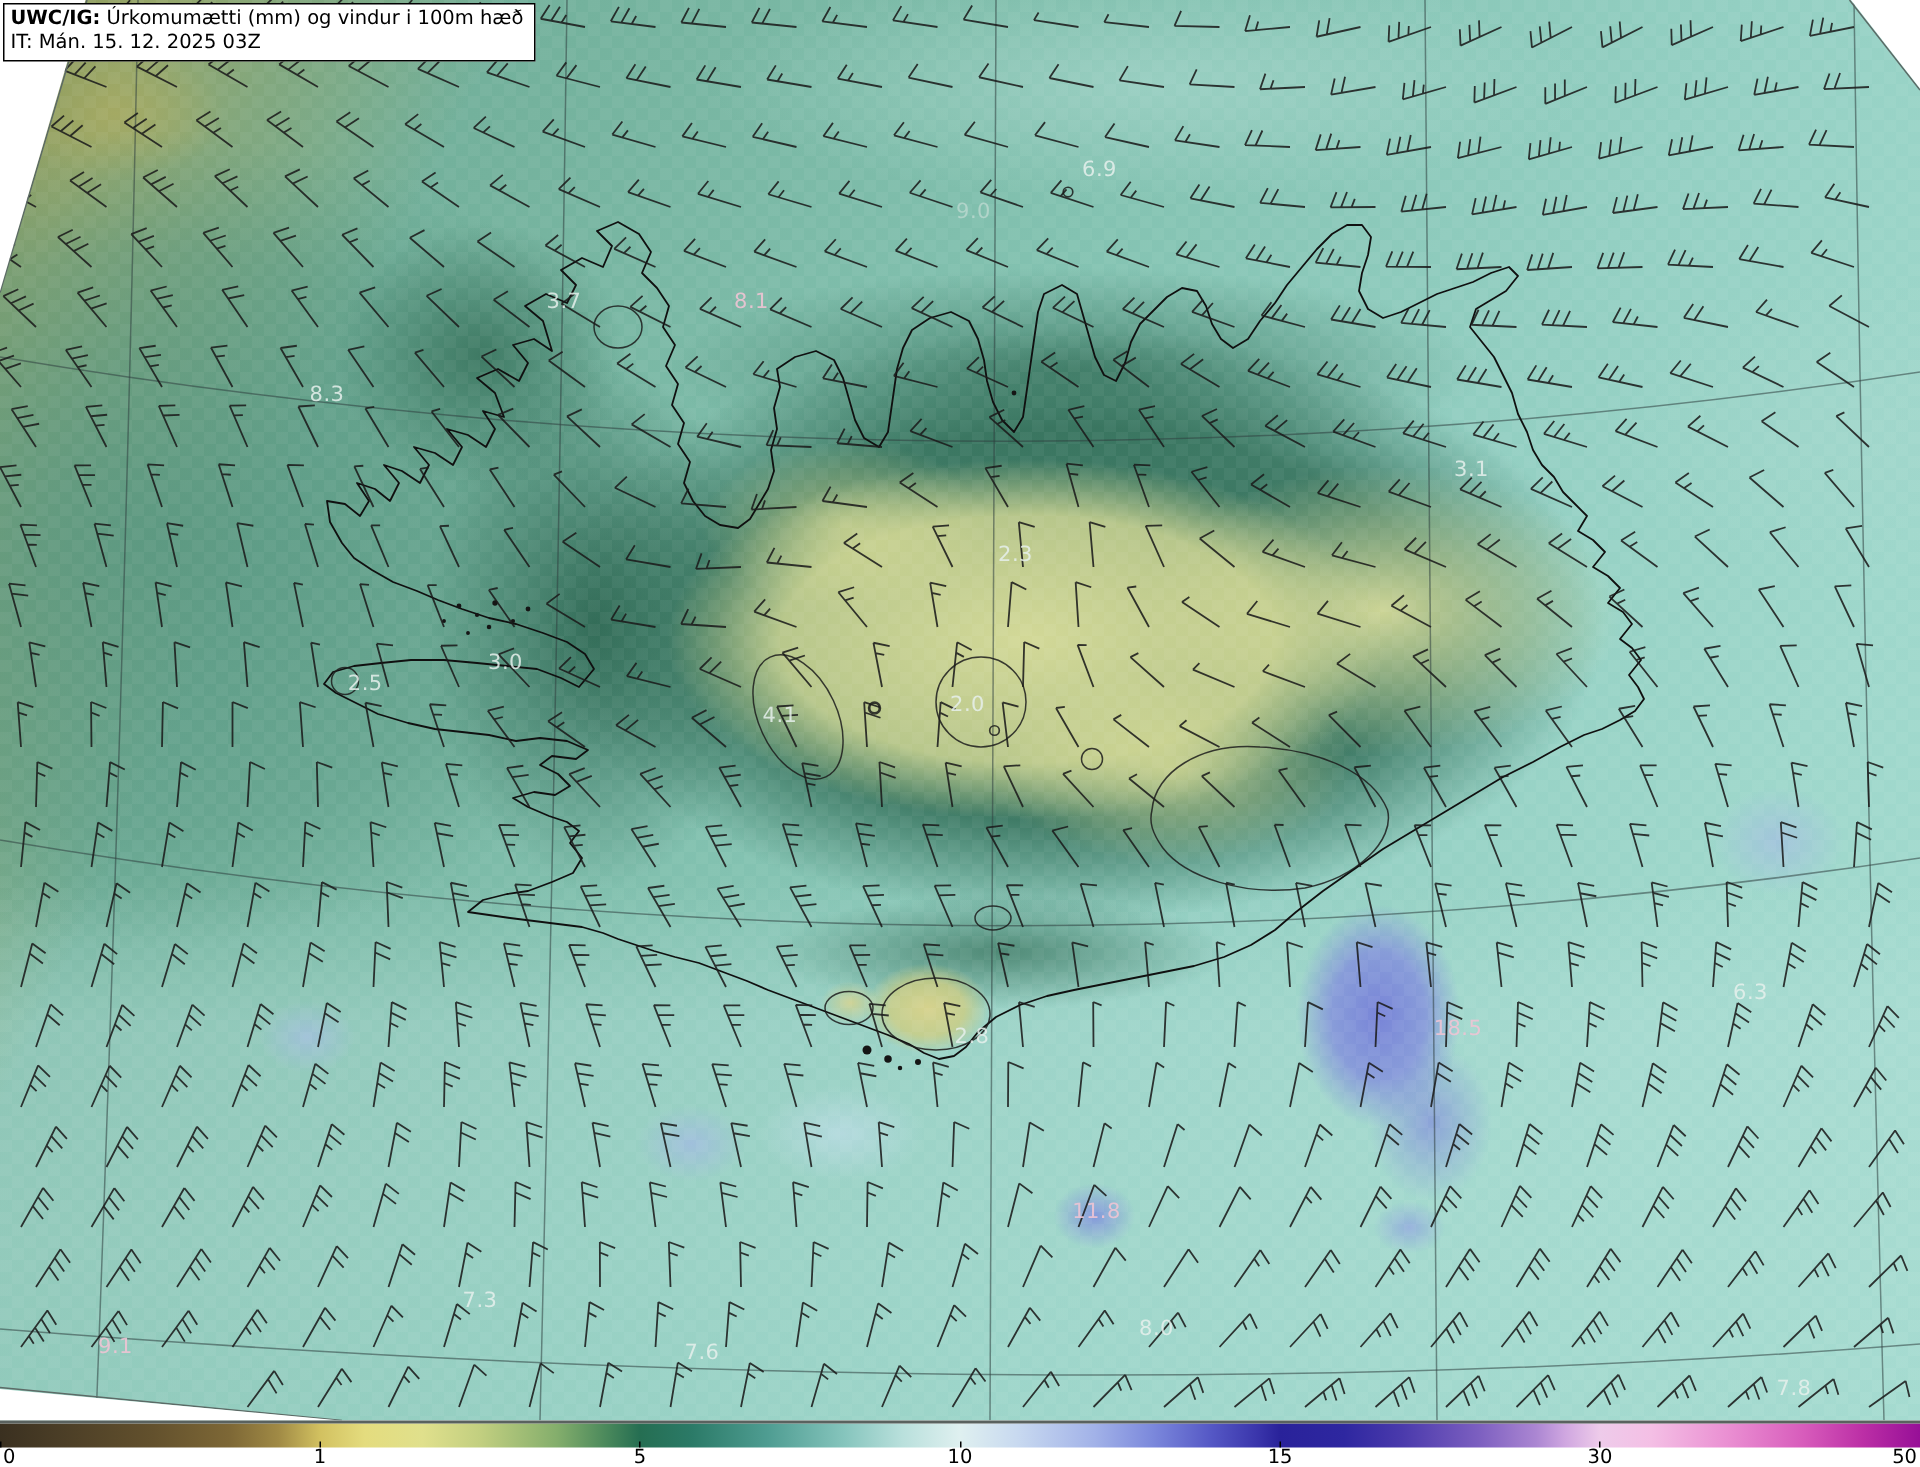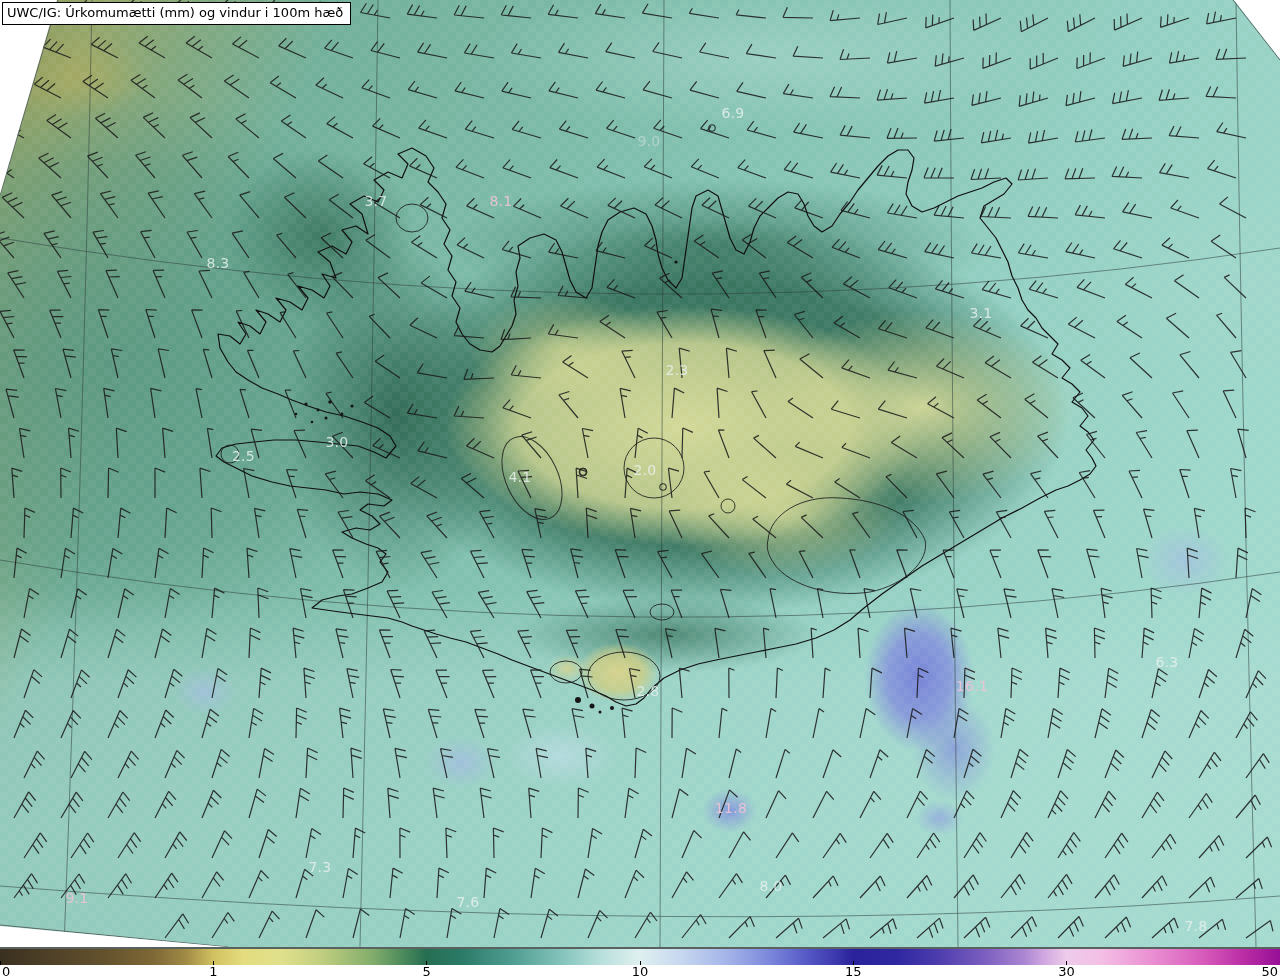--- a/index.html
+++ b/index.html
@@ -50,21 +50,21 @@
   #barbs circle{stroke:#1b1b1b;stroke-width:1.1;fill:none;opacity:.85;}
   .wedge{position:absolute;pointer-events:none;}
   
   .map-label{position:absolute;transform:translate(-50%,-50%);font-size:14px;letter-spacing:.3px;white-space:nowrap;}
   .map-label.light{color:rgba(230,240,236,.85);}
   .map-label.pink{color:rgba(238,196,212,.9);}
   .map-label.faint{color:rgba(222,232,228,.5);}
   
   .title-box{position:absolute;left:2px;top:2px;background:#fff;border:1px solid #000;
     padding:2px 7px 3px 4px;font-size:13px;line-height:16px;color:#000;}
-  .title-box b{font-weight:normal;}
+  .title-box b{font-weight:bold;}
   
   .colorbar{position:absolute;left:0;top:947px;width:1280px;height:31px;background:#fff;}
   .cb-bar{position:relative;width:1280px;height:18px;border-top:2px solid #5a625f;box-sizing:border-box;}
   .cb-tickmark{position:absolute;bottom:0;width:1px;height:4px;background:#000;}
   .cb-labels{position:relative;width:1280px;height:13px;}
   .cb-label{position:absolute;top:-1px;font-size:13px;color:#000;transform:translateX(-50%);}
   .cb-label.first{transform:none;}
   .cb-label.last{transform:translateX(-100%);}
 </style>
 </head>
@@ -814,32 +814,33 @@
       <span class="map-label light" style="left: 376px; top: 201px;">3.7</span>
       <span class="map-label pink" style="left: 501px; top: 201px;">8.1</span>
       <span class="map-label light" style="left: 218px; top: 238px; margin-top: 25px;">8.3</span>
       <span class="map-label light" style="left: 981px; top: 313px;">3.1</span>
       <span class="map-label light" style="left: 677px; top: 370px;">2.3</span>
       <span class="map-label light" style="left: 337px; top: 442px;">3.0</span>
       <span class="map-label light" style="left: 233px; top: 456px; padding-left: 21px;">2.5</span>
       <span class="map-label light" style="left: 645px; top: 470px;">2.0</span>
       <span class="map-label light" style="left: 520px; top: 477px;">4.1</span>
       <span class="map-label light" style="left: 648px; top: 691px;">2.8</span>
-      <span class="map-label pink" style="left: 972px; top: 686px;">16.1</span>
+      <span class="map-label pink" style="left: 972px; top: 686px;">18.5</span>
       <span class="map-label light" style="left: 1167px; top: 662px;">6.3</span>
       <span class="map-label pink" style="left: 731px; top: 808px;">11.8</span>
       <span class="map-label light" style="left: 320px; top: 867px;">7.3</span>
       <span class="map-label pink" style="left: 77px; top: 898px;">9.1</span>
       <span class="map-label light" style="left: 771px; top: 886px;">8.0</span>
       <span class="map-label light" style="left: 468px; top: 902px;">7.6</span>
       <span class="map-label light" style="left: 1196px; top: 926px; text-align: center;">7.8</span>
     </div>
 
   <div class="title-box">
     <div><b>UWC/IG:</b><span> Úrkomumætti (mm) og vindur i 100m hæð</span></div>
+    <div><span>IT: Mán. 15. 12. 2025 03Z</span></div>
   </div>
 
   <div class="colorbar">
     <div class="cb-bar" id="cb-bar" style="background-image: linear-gradient(to right, rgb(58, 48, 32) 0%, rgb(74, 61, 38) 3%, rgb(99, 81, 45) 8%, rgb(126, 104, 54) 12%, rgb(160, 138, 69) 14.5%, rgb(210, 193, 96) 16.67%, rgb(228, 220, 126) 19%, rgb(224, 224, 140) 22%, rgb(194, 207, 128) 25%, rgb(132, 174, 108) 29%, rgb(76, 138, 92) 31.5%, rgb(37, 110, 82) 33.33%, rgb(43, 122, 103) 36%, rgb(79, 157, 146) 40%, rgb(134, 197, 189) 44%, rgb(185, 224, 220) 47%, rgb(223, 240, 240) 50%, rgb(200, 217, 240) 53%, rgb(162, 178, 232) 57%, rgb(124, 137, 220) 60%, rgb(86, 89, 198) 63%, rgb(58, 53, 171) 65.5%, rgb(41, 34, 154) 66.67%, rgb(46, 39, 160) 70%, rgb(74, 58, 172) 73%, rgb(124, 95, 192) 77%, rgb(171, 134, 210) 80%, rgb(207, 166, 224) 81.5%, rgb(238, 203, 234) 83.33%, rgb(244, 191, 229) 86%, rgb(234, 143, 210) 90%, rgb(215, 91, 187) 94%, rgb(188, 47, 166) 97%, rgb(151, 15, 151) 100%);">
         <div class="cb-tickmark" style="left: calc(0% - 0.5px);"></div>
         <div class="cb-tickmark" style="left: calc(16.67% - 0.5px);"></div>
         <div class="cb-tickmark" style="left: calc(33.33% - 0.5px);"></div>
         <div class="cb-tickmark" style="left: calc(50% - 0.5px);"></div>
         <div class="cb-tickmark" style="left: calc(66.67% - 0.5px);"></div>
         <div class="cb-tickmark" style="left: calc(83.33% - 0.5px);"></div>

